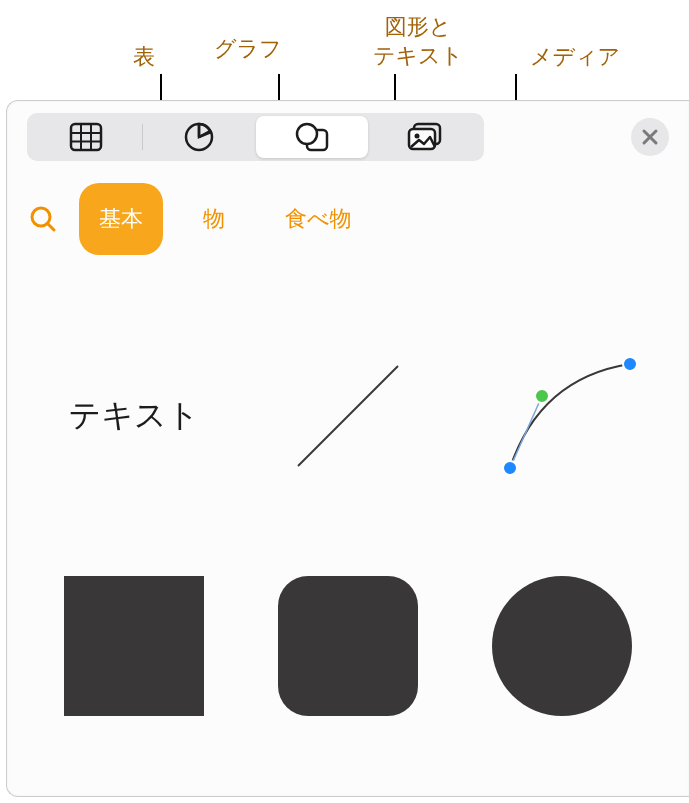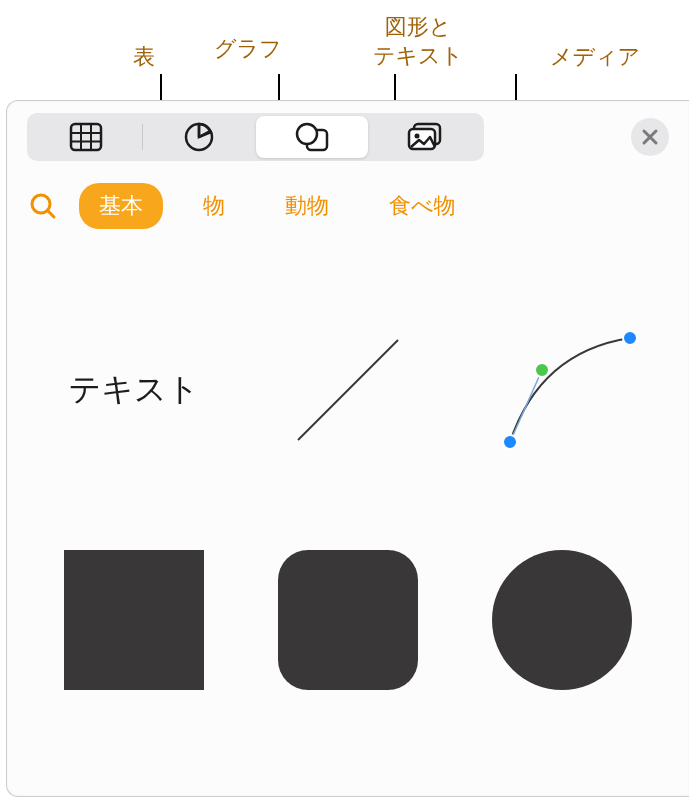--- a/index.html
+++ b/index.html
@@ -107,21 +107,21 @@
       width: 32px;
       height: 32px;
       display: flex;
       align-items: center;
       justify-content: center;
       flex-shrink: 0;
     }
     .cat-pill {
       font-size: 22px;
       color: #f29100;
-      padding: 8px 20px;
+      padding: 21px 20px;
       border-radius: 20px;
       flex-shrink: 0;
     }
     .cat-pill.selected {
       background: #f8a71c;
       color: #ffffff;
       font-weight: 500;
     }
     
     
@@ -170,21 +170,21 @@
   <div class="callout-label" style="left:133px; top:43px;">表</div>
   <div class="callout-line" style="left:160px; top:74px; height:38px;"></div>
 
   <div class="callout-label" style="left:199px; top:35px;margin-left:15px;">グラフ</div>
   <div class="callout-line" style="left:278px; top:74px; height:38px;"></div>
 
   <div class="callout-label" style="left:373px; top:13px; white-space:pre-line;">図形と
 テキスト</div>
   <div class="callout-line" style="left:394px; top:74px; height:38px;"></div>
 
-  <div class="callout-label" style="left:550px; top:43px;">メディア</div>
+  <div class="callout-label" style="left:530px; top:43px;">メディア</div>
   <div class="callout-line" style="left:515px; top:74px; height:38px;"></div>
 </div>
 
 <div class="panel">
 
   <div class="seg-wrap">
     <div class="segmented">
 
       <div class="seg-btn">
         <svg width="34" height="30" viewBox="0 0 34 30">
@@ -235,21 +235,20 @@
 
   <div class="cat-row">
     <div class="search-icon">
       <svg width="28" height="28" viewBox="0 0 28 28">
         <circle cx="12" cy="12" r="9" fill="none" stroke="#f29100" stroke-width="3"></circle>
         <line x1="19" y1="19" x2="25" y2="25" stroke="#f29100" stroke-width="3" stroke-linecap="round"></line>
       </svg>
     </div>
     <div class="cat-pill selected">基本</div>
     <div class="cat-pill">物</div>
-    <div class="cat-pill">動物</div>
     <div class="cat-pill">食べ物</div>
   </div>
 
   <div class="shapes-grid">
 
     <div class="shape-cell">
       <span class="shape-text">テキスト</span>
     </div>
 
     <div class="shape-cell">

